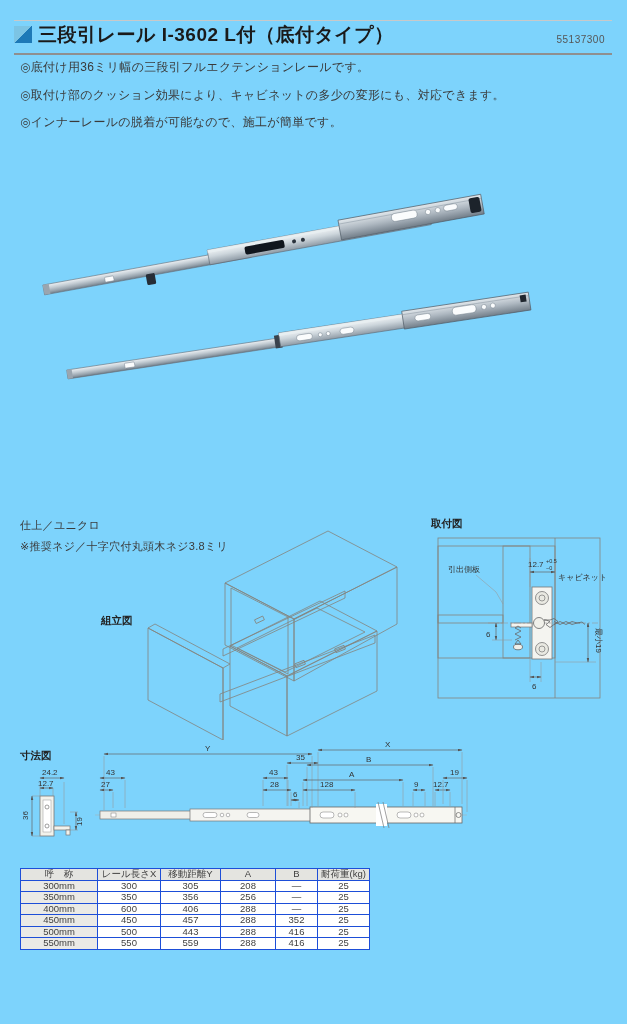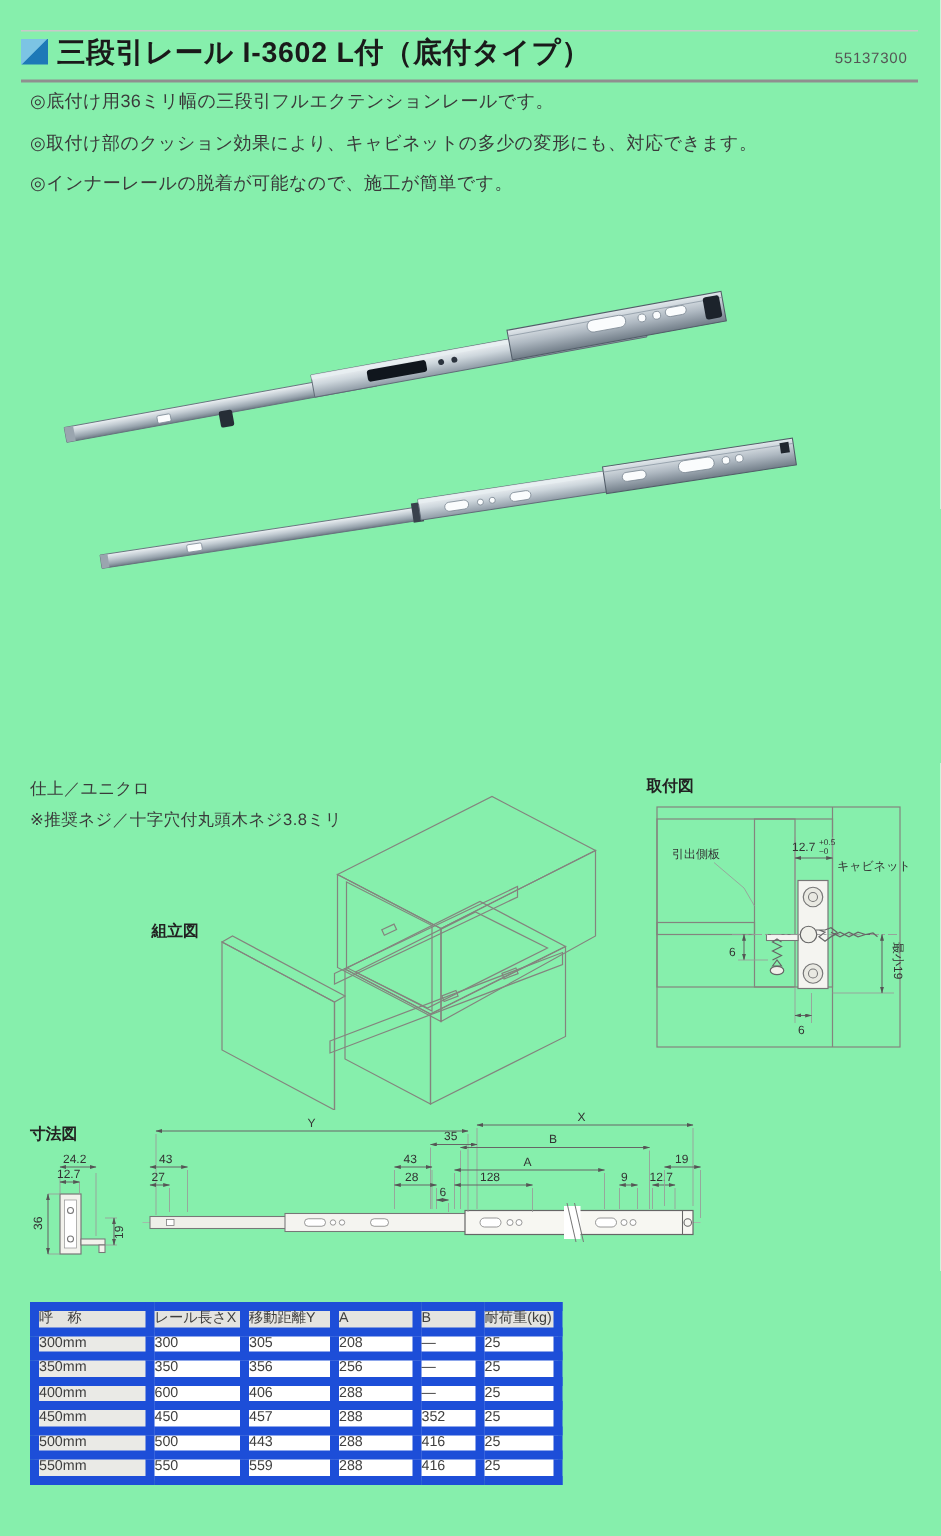--- a/index.html
+++ b/index.html
@@ -1,17 +1,17 @@
 <!DOCTYPE html>
 <html><head>
 <meta charset="utf-8">
 <style>
   html,body{margin:0;padding:0;background:#fff;}
   body{font-family:"Liberation Sans","DejaVu Sans",sans-serif;color:#333;}
-  #page{position:relative;width:627px;height:1024px;background:#86efac;overflow:hidden;}
+  #page{position:relative;width:627px;height:1024px;background:#7dd3fc;overflow:hidden;}
 
   
   .topline{position:absolute;left:14px;top:20px;width:598px;height:1px;background:#c9c9c9;}
   .titleicon{position:absolute;left:14px;top:26px;width:18px;height:17px;
     background:linear-gradient(135deg,#7cc4e4 0%,#7cc4e4 49%,#1d79b7 51%,#1d79b7 100%);}
   .pagetitle{position:absolute;left:38px;top:22px;font-size:19px;font-weight:bold;color:#1a1a1a;letter-spacing:.5px;white-space:nowrap;}
   .prodcode{position:absolute;right:22px;top:34px;font-size:10px;color:#555;letter-spacing:.5px;}
   .underline{position:absolute;left:14px;top:53px;width:598px;height:2px;background:#8f8f8f;}
 
   
@@ -25,22 +25,22 @@
   svg text{font-family:"Liberation Sans","DejaVu Sans",sans-serif;}
   .dl{stroke:#666;stroke-width:.7;fill:none;}
   .ext{stroke:#999;stroke-width:.55;fill:none;}
   .dim{font-size:8px;fill:#333;}
   .dimjp{font-size:8px;fill:#333;}
   .dlab{font-size:10.5px;font-weight:bold;fill:#222;}
   .draw{stroke:#84847e;stroke-width:.8;fill:none;}
 
   
   .spectable{position:absolute;left:20px;top:868px;border-collapse:collapse;table-layout:fixed;}
-  .spectable th,.spectable td{border:6px solid #1d4ed8;font-size:9.5px;font-weight:normal;
-    text-align:left;padding:0;height:10.5px;line-height:10.5px;color:#3f3f3f;}
+  .spectable th,.spectable td{border:1px solid #1d4ed8;font-size:9.5px;font-weight:normal;
+    text-align:center;padding:0;height:10.5px;line-height:10.5px;color:#3f3f3f;}
   .spectable th{background:#e4e4e0;}
   .spectable td.namecol{background:#eaeae6;}
   .spectable td{background:#fff;}
 </style>
 </head>
 <body>
 
 <div id="page">
 
   <div class="topline"></div>

